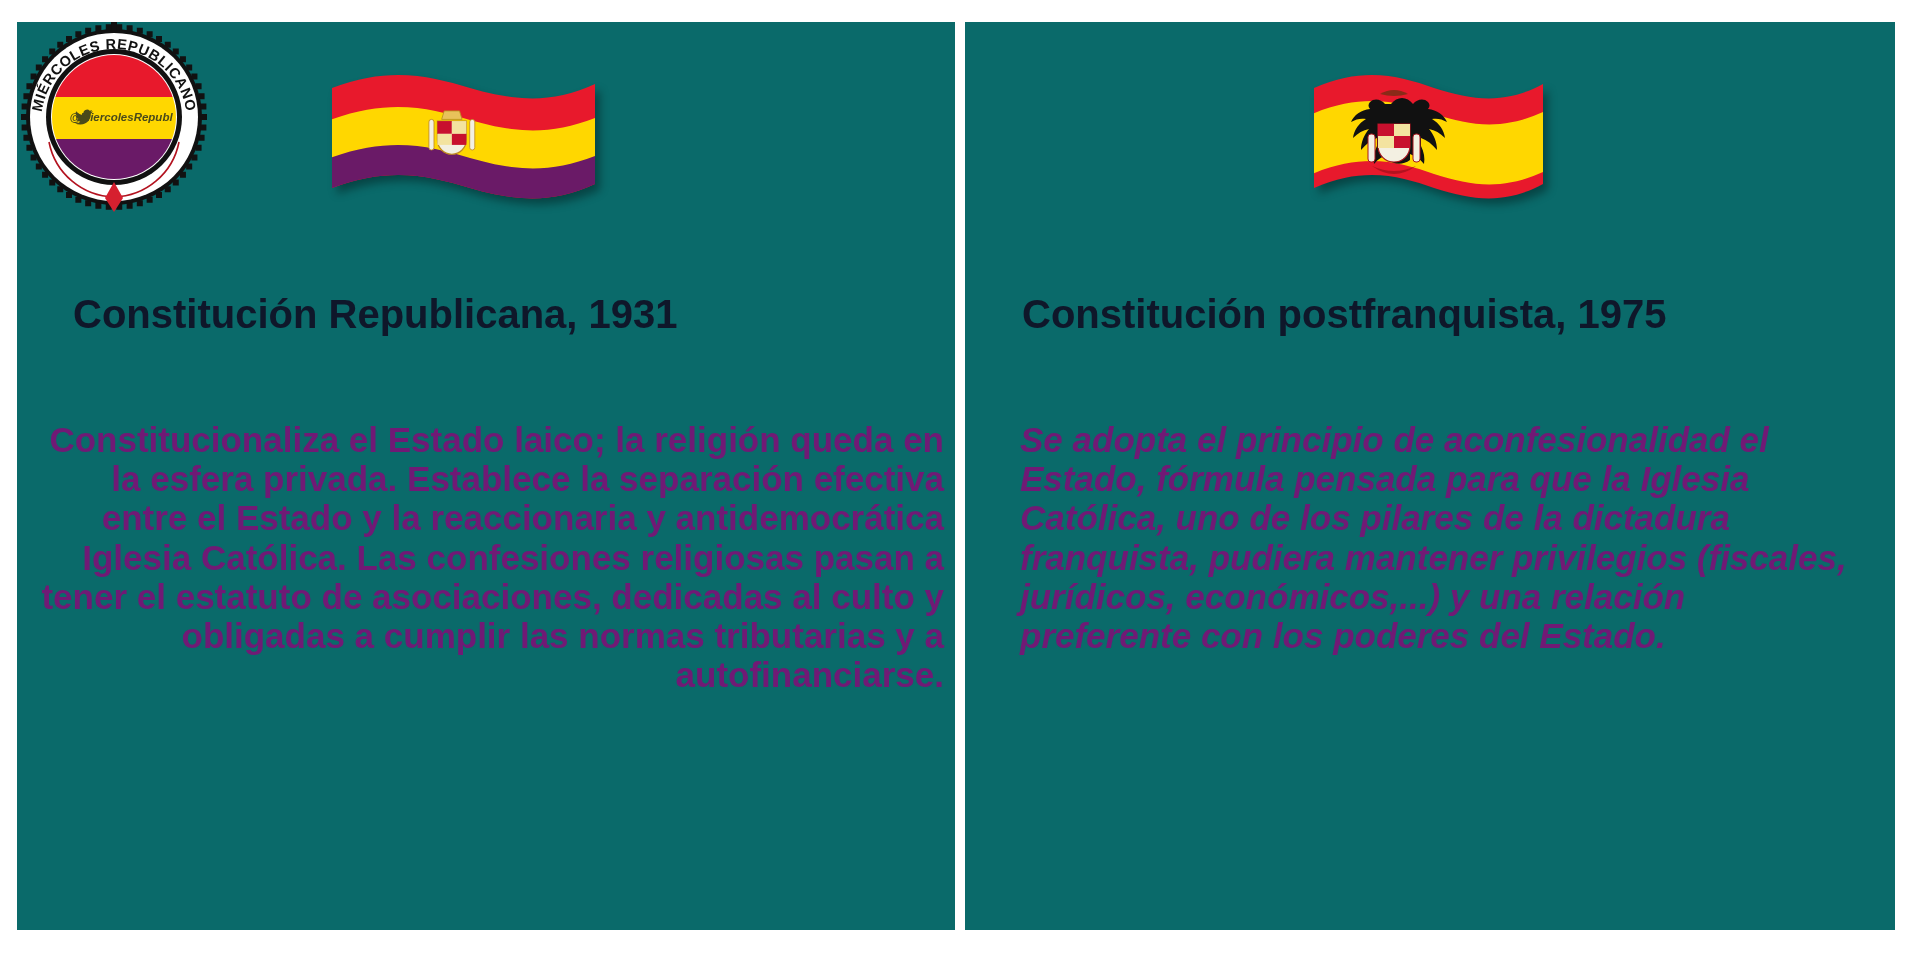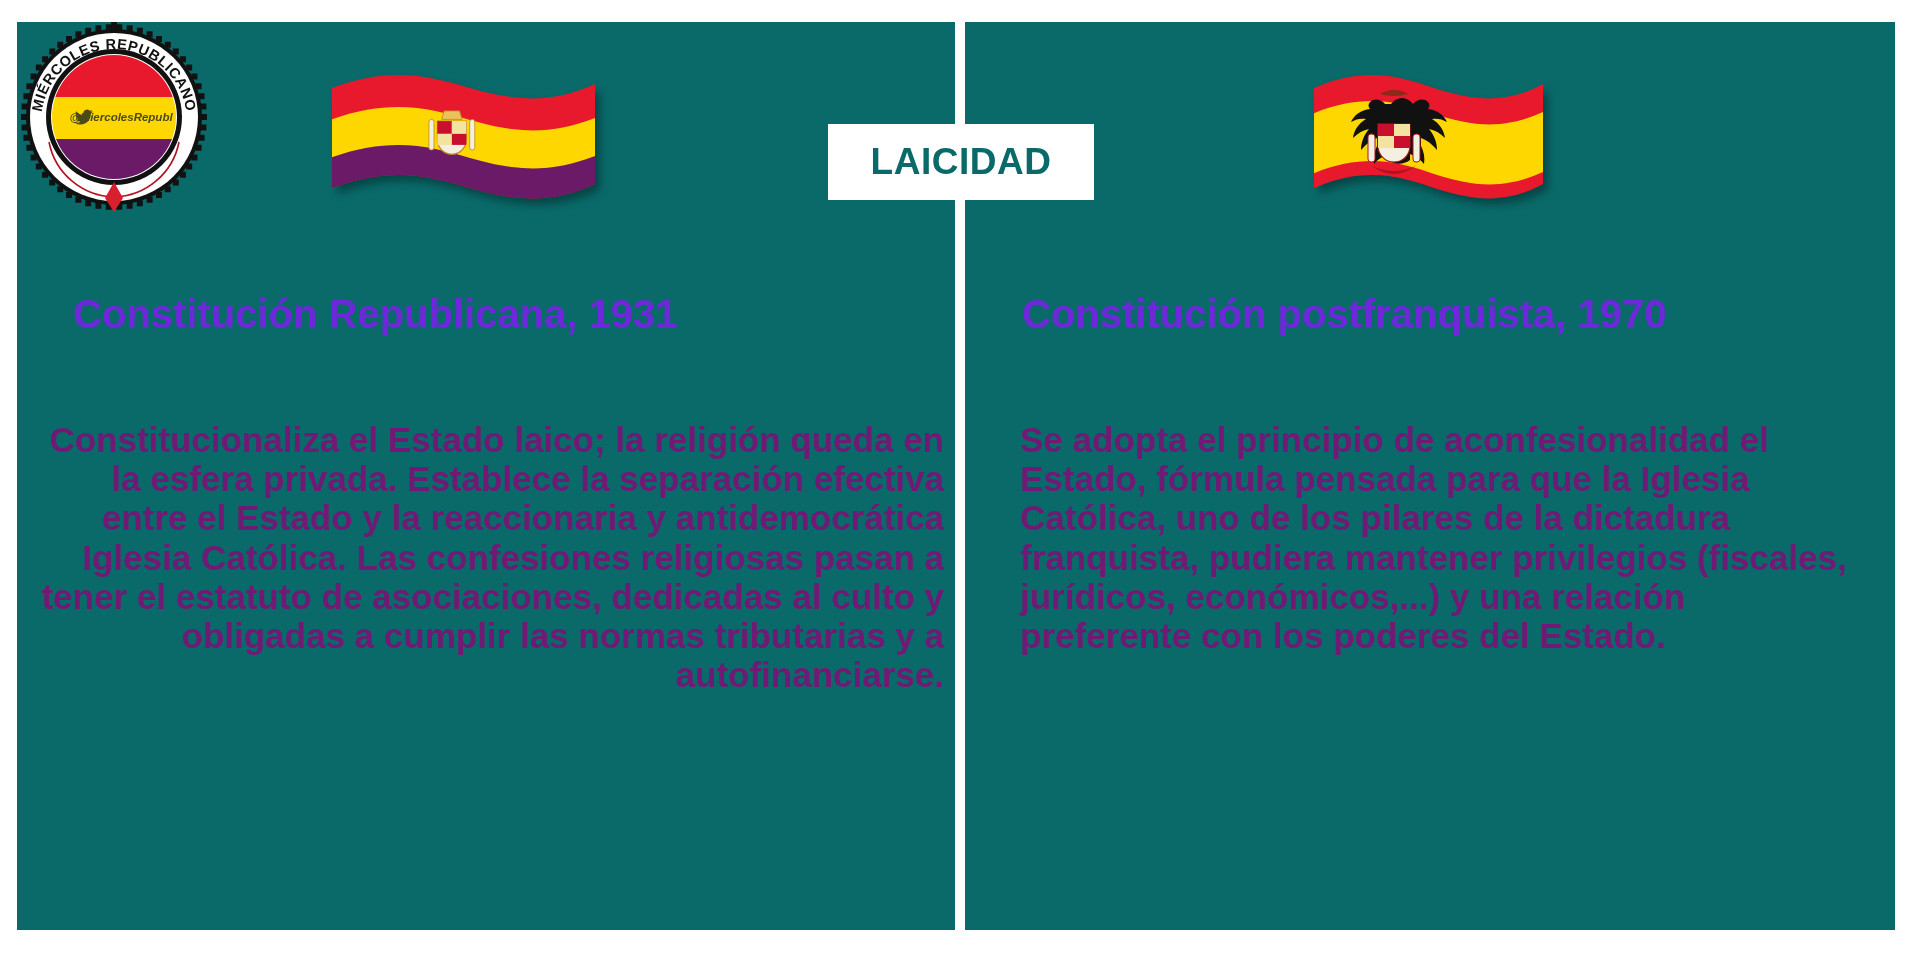--- a/index.html
+++ b/index.html
@@ -71,21 +71,21 @@
     color: #0a6a6a;
     font-size: 37px;
     font-weight: bold;
     letter-spacing: 0.5px;
     font-family: "Liberation Sans", sans-serif;
   }
 
   
   .col-heading {
     position: absolute;
-    color: #6d28d9;
+    color: #0f172a;
     font-size: 40px;
     font-weight: bold;
     font-family: "Liberation Sans", sans-serif;
     white-space: nowrap;
   }
   .heading-left  { left: 73px;  top: 292px; }
   .heading-right { left: 1022px; top: 292px; }
 
   .col-body {
     position: absolute;
@@ -99,20 +99,21 @@
     left: 36px;
     top: 420px;
     width: 908px;
     text-align: right;
   }
   .body-right {
     left: 1020px;
     top: 420px;
     width: 830px;
     text-align: left;
+    font-style: italic;
   }
 </style>
 </head>
 <body>
 
 <div id="stage">
 
   <div class="panel panel-left"></div>
 
   <div class="panel panel-right"></div>
@@ -210,23 +211,20 @@
         <rect x="28" y="38" width="16" height="12" fill="#f3e3a0"></rect>
         <rect x="44" y="38" width="16" height="12" fill="#c8102e"></rect>
         <path d="M30,-4 q14,-8 28,0 q-14,4 -28,0 z" fill="#8a2a18"></path>
         <rect x="18" y="36" width="7" height="28" rx="3" fill="#f3f0e2" stroke="#a8161f" stroke-width="1"></rect>
         <rect x="63" y="36" width="7" height="28" rx="3" fill="#f3f0e2" stroke="#a8161f" stroke-width="1"></rect>
         <path d="M22,68 q22,10 44,0 q-22,16 -44,0 z" fill="#b3121f"></path>
       </g>
     </svg>
   </div>
 
-  <div class="laicidad-box">
-    <span>LAICIDAD</span>
-  </div>
 
   <div class="col-heading heading-left">Constitución Republicana, 1931</div>
   <div class="col-body body-left">Constitucionaliza el Estado laico; la religión queda en la esfera privada. Establece la separación efectiva entre el Estado y la reaccionaria y antidemocrática Iglesia Católica. Las confesiones religiosas pasan a tener el estatuto de asociaciones, dedicadas al culto y obligadas a cumplir las normas tributarias y a autofinanciarse.</div>
 
-  <div class="col-heading heading-right">Constitución postfranquista, 1970</div>
+  <div class="col-heading heading-right">Constitución postfranquista, 1975</div>
   <div class="col-body body-right">Se adopta el principio de aconfesionalidad el Estado, fórmula pensada para que la Iglesia Católica, uno de los pilares de la dictadura franquista, pudiera mantener privilegios (fiscales, jurídicos, económicos,...) y una relación preferente con los poderes del Estado.</div>
 
 </div>
 
 </body></html>

